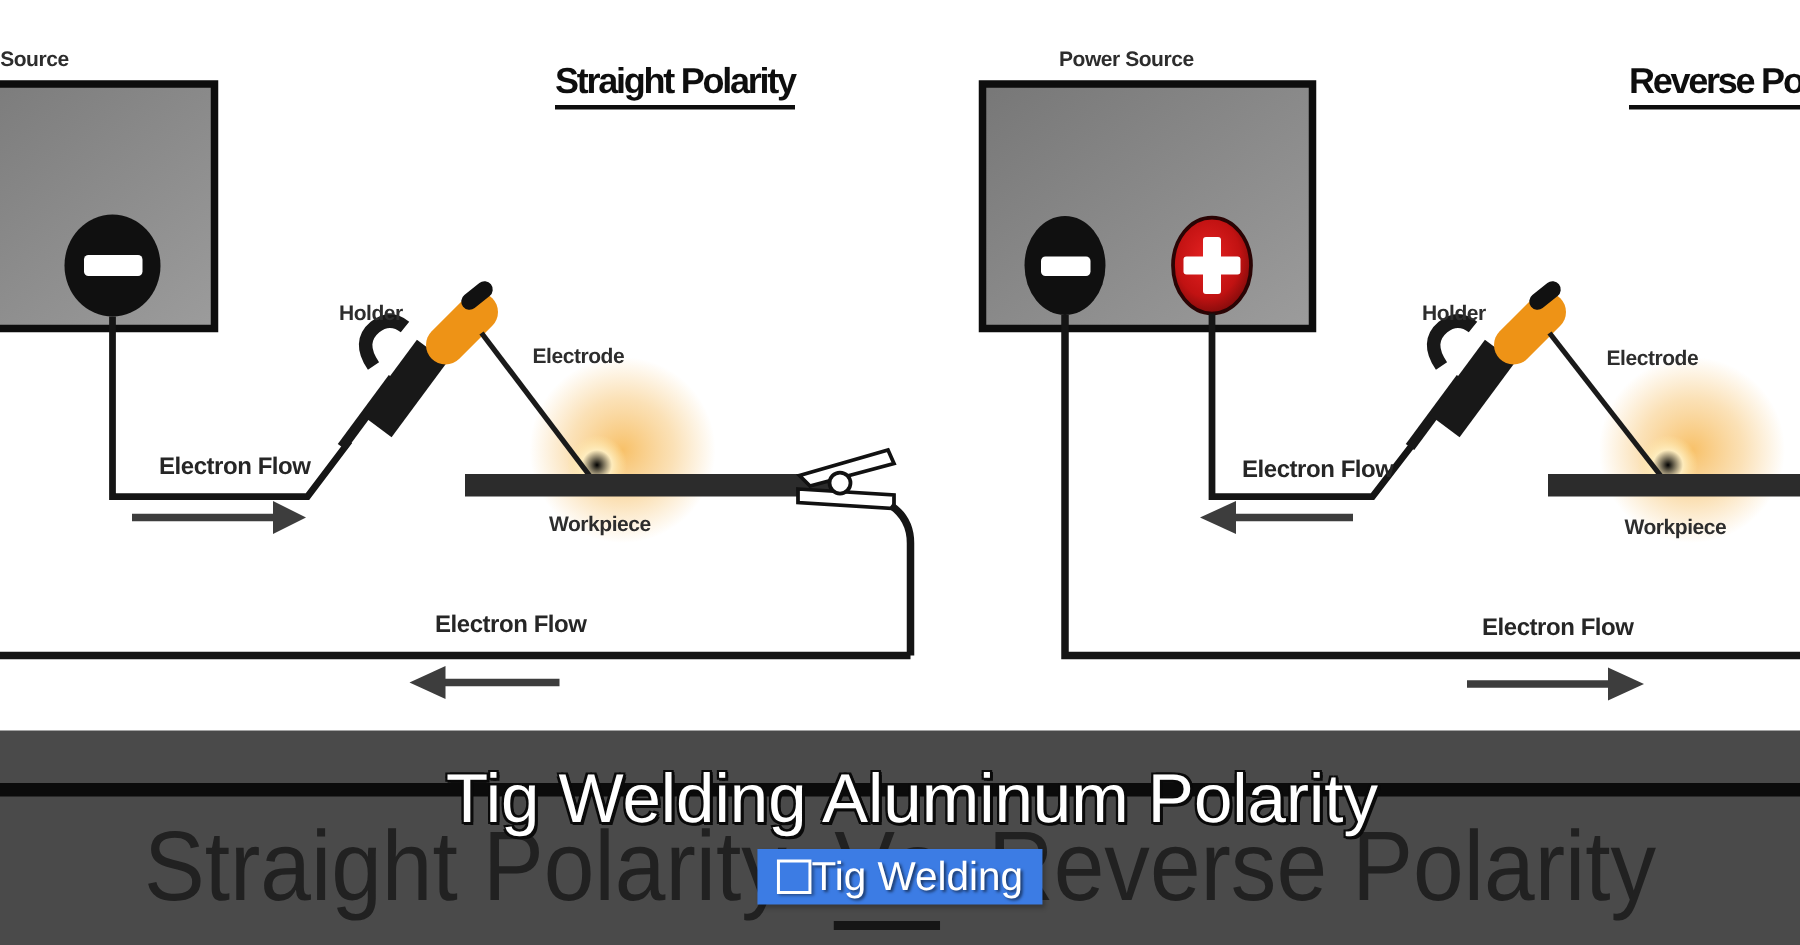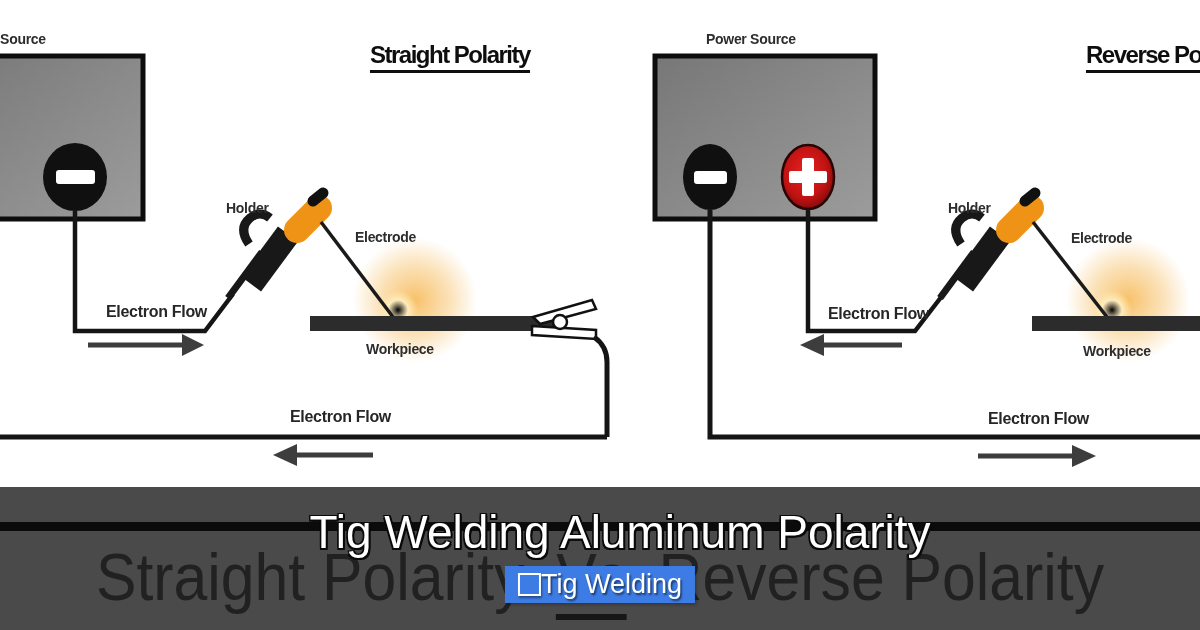--- a/index.html
+++ b/index.html
@@ -29,21 +29,21 @@
     text-align:center;white-space:nowrap;
     font-size:66px;line-height:1;color:#212121;font-weight:400;
     transform:scaleX(.92);transform-origin:center;
   }
   .bg-big-text .vs{border-bottom:6px solid #161616;margin:0 16px;}
   .black-rule{
     position:absolute;left:0;top:522px;width:1200px;height:9px;
     background:#0b0b0b;
   }
   .card-title{
-    position:absolute;left:16px;top:508px;width:1156px;text-align:center;
+    position:absolute;left:4px;top:508px;width:1156px;text-align:center;
     font-size:46px;line-height:1.05;color:#ffffff;white-space:nowrap;
     text-shadow:2px 2px 0 #0a0a0a,-1.5px -1.5px 0 #0a0a0a,
                 1.5px -1.5px 0 #0a0a0a,-1.5px 1.5px 0 #0a0a0a,
                 2px 0 0 #0a0a0a,0 2px 0 #0a0a0a;
     padding-left:26px;
   }
   .badge{
     position:absolute;top:566px;left:50%;transform:translateX(-50%);
     height:37px;display:flex;align-items:center;
     padding:0 13px;background:#3c7ce4;color:#fff;

